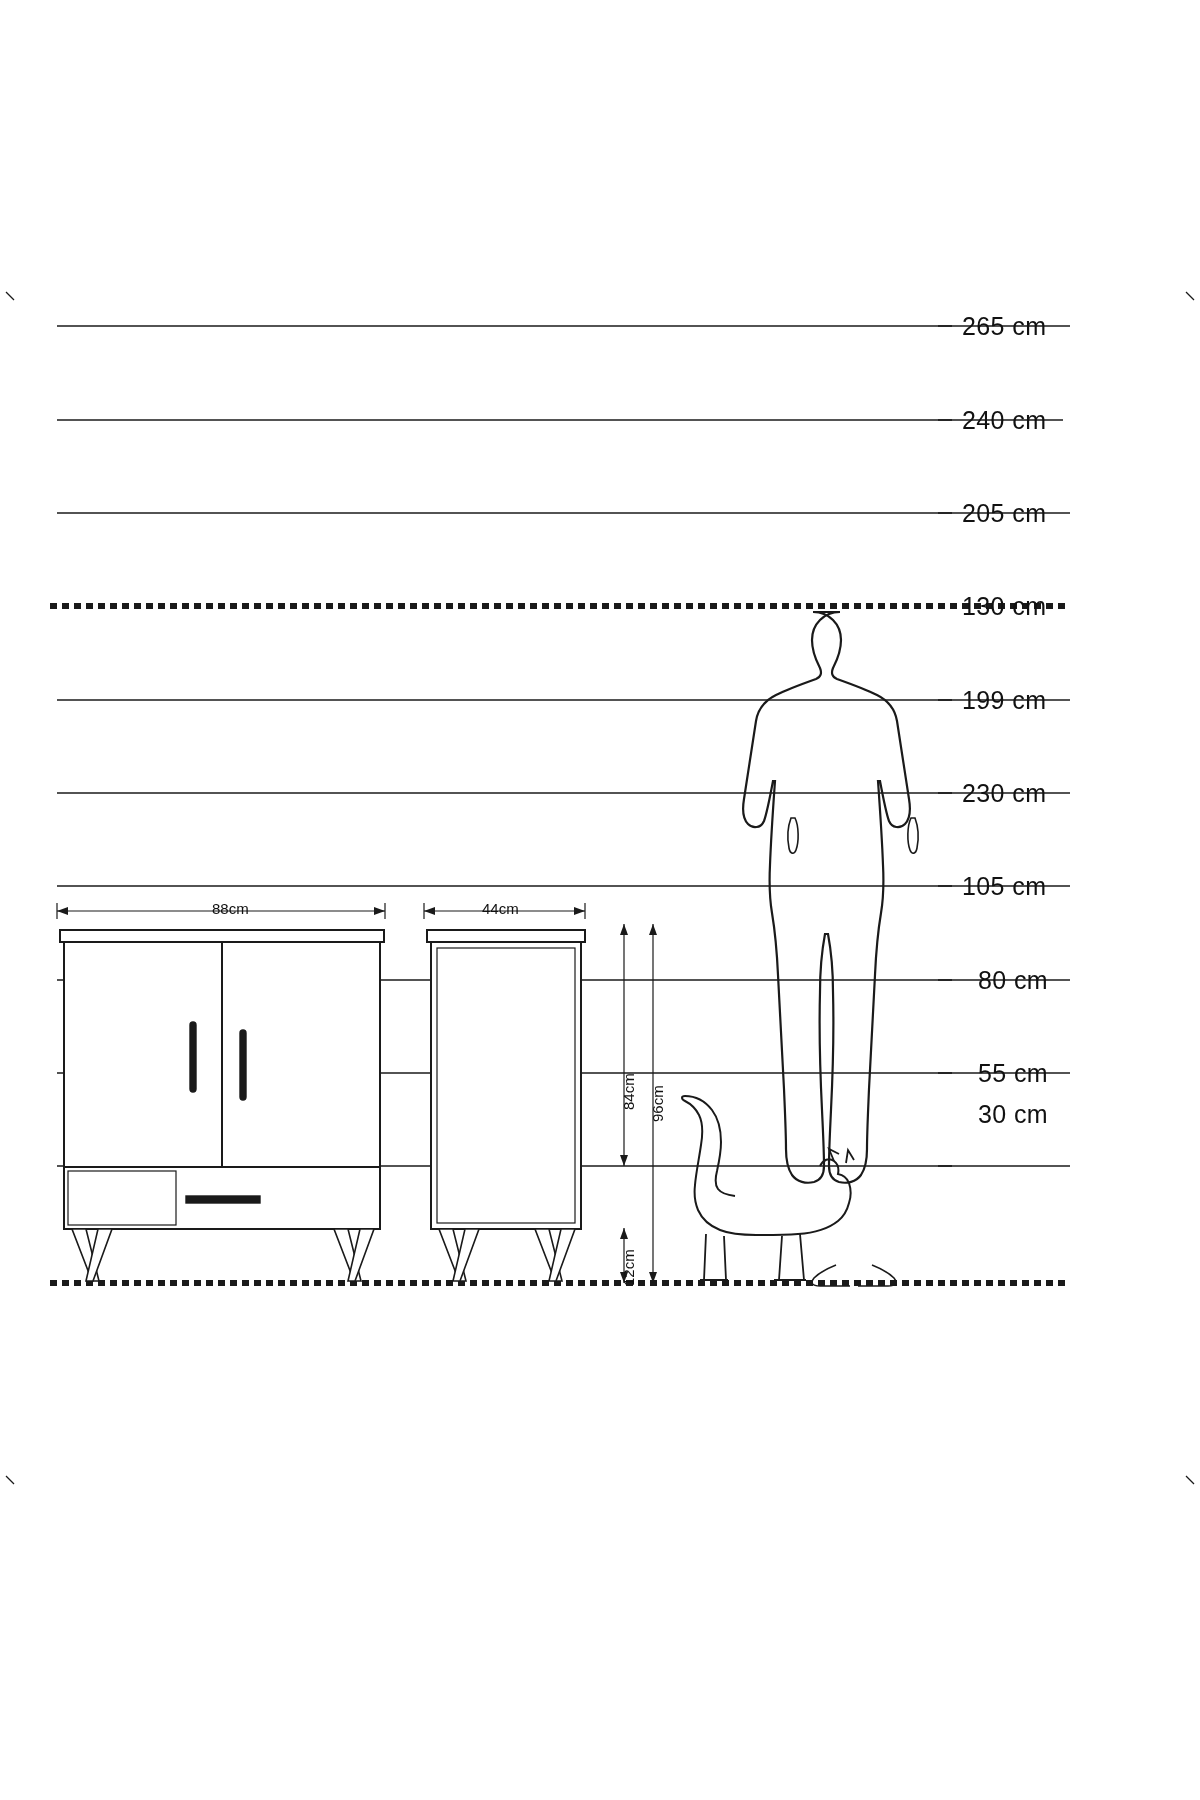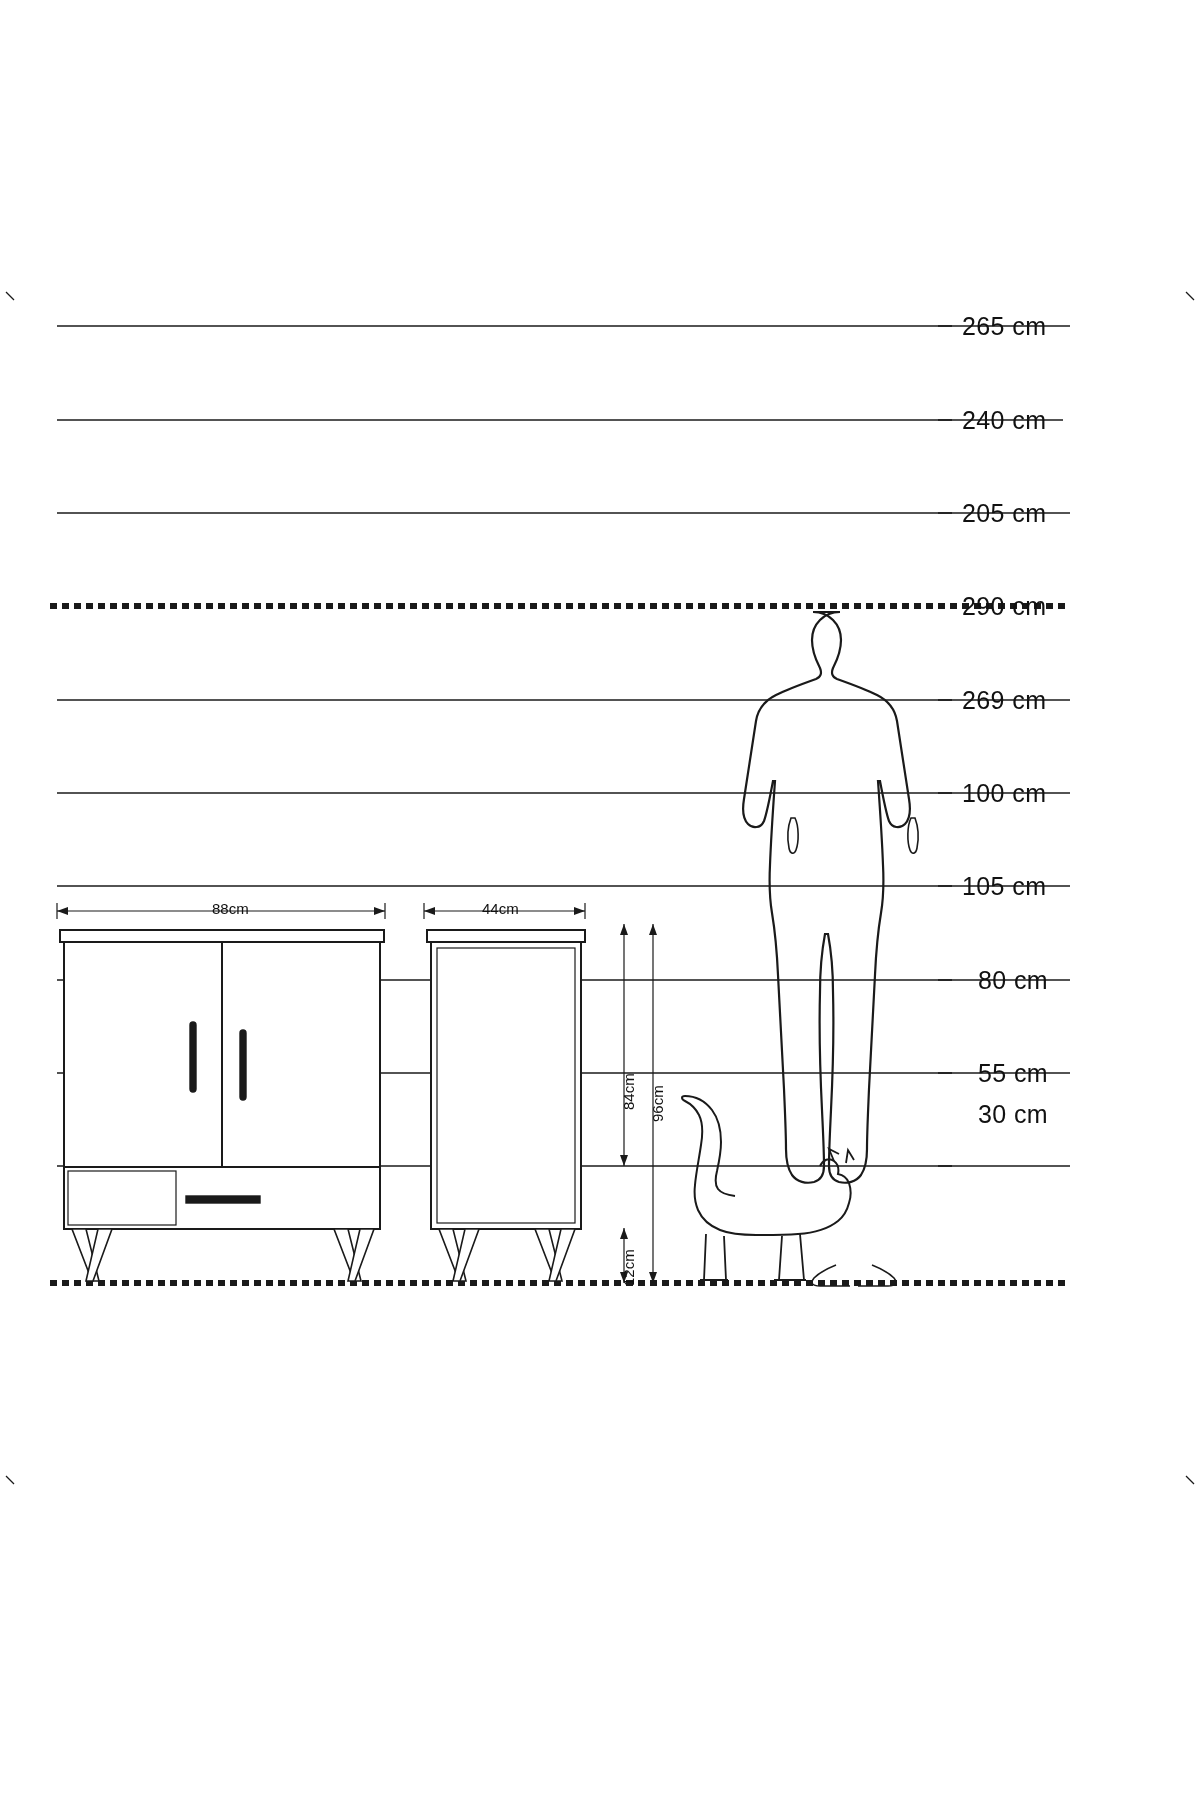--- a/index.html
+++ b/index.html
@@ -228,23 +228,23 @@
            c 3 4 9 6 17 7"></path>
       <path fill="none" stroke="#1a1a1a" stroke-width="1.8" d="M706 1234 l -2 46 M724 1236 l 2 44 M782 1236 l -3 44 M800 1234 l 4 46"></path>
       <path fill="none" stroke="#1a1a1a" stroke-width="1.8" d="M700 1280 l 28 0 M774 1280 l 32 0"></path>
       <path fill="none" stroke="#1a1a1a" stroke-width="1.8" d="M834 1161 l -5 -12 l 10 5 M846 1163 l 2 -13 l 6 10"></path>
     </g>
   </svg>
 
   <div class="scale-label" style="left:962px; top:312px;">265 cm</div>
   <div class="scale-label" style="left:962px; top:406px;">240 cm</div>
   <div class="scale-label" style="left:962px; top:499px;text-align:right;">205 cm</div>
-  <div class="scale-label" style="left:962px; top:592px;">290 cm</div>
-  <div class="scale-label" style="left:962px; top:686px;">269 cm</div>
-  <div class="scale-label" style="left:962px; top:779px;">100 cm</div>
+  <div class="scale-label" style="left:962px; top:592px;">130 cm</div>
+  <div class="scale-label" style="left:962px; top:686px;">199 cm</div>
+  <div class="scale-label" style="left:962px; top:779px;">230 cm</div>
   <div class="scale-label" style="left:962px; top:872px;">105 cm</div>
   <div class="scale-label" style="left:978px; top:966px;">80 cm</div>
   <div class="scale-label" style="left:978px; top:1059px;">55 cm</div>
   <div class="scale-label" style="left:978px; top:1100px;text-align:center;">30 cm</div>
 
   <div class="dim-label" style="left:212px; top:900px;text-align:center;">88cm</div>
   <div class="dim-label" style="left:482px; top:900px;">44cm</div>
   <div class="dim-label vertical" style="left:620px; top:1110px;">84cm</div>
   <div class="dim-label vertical" style="left:649px; top:1122px;">96cm</div>
   <div class="dim-label vertical" style="left:620px; top:1286px;">12cm</div>

